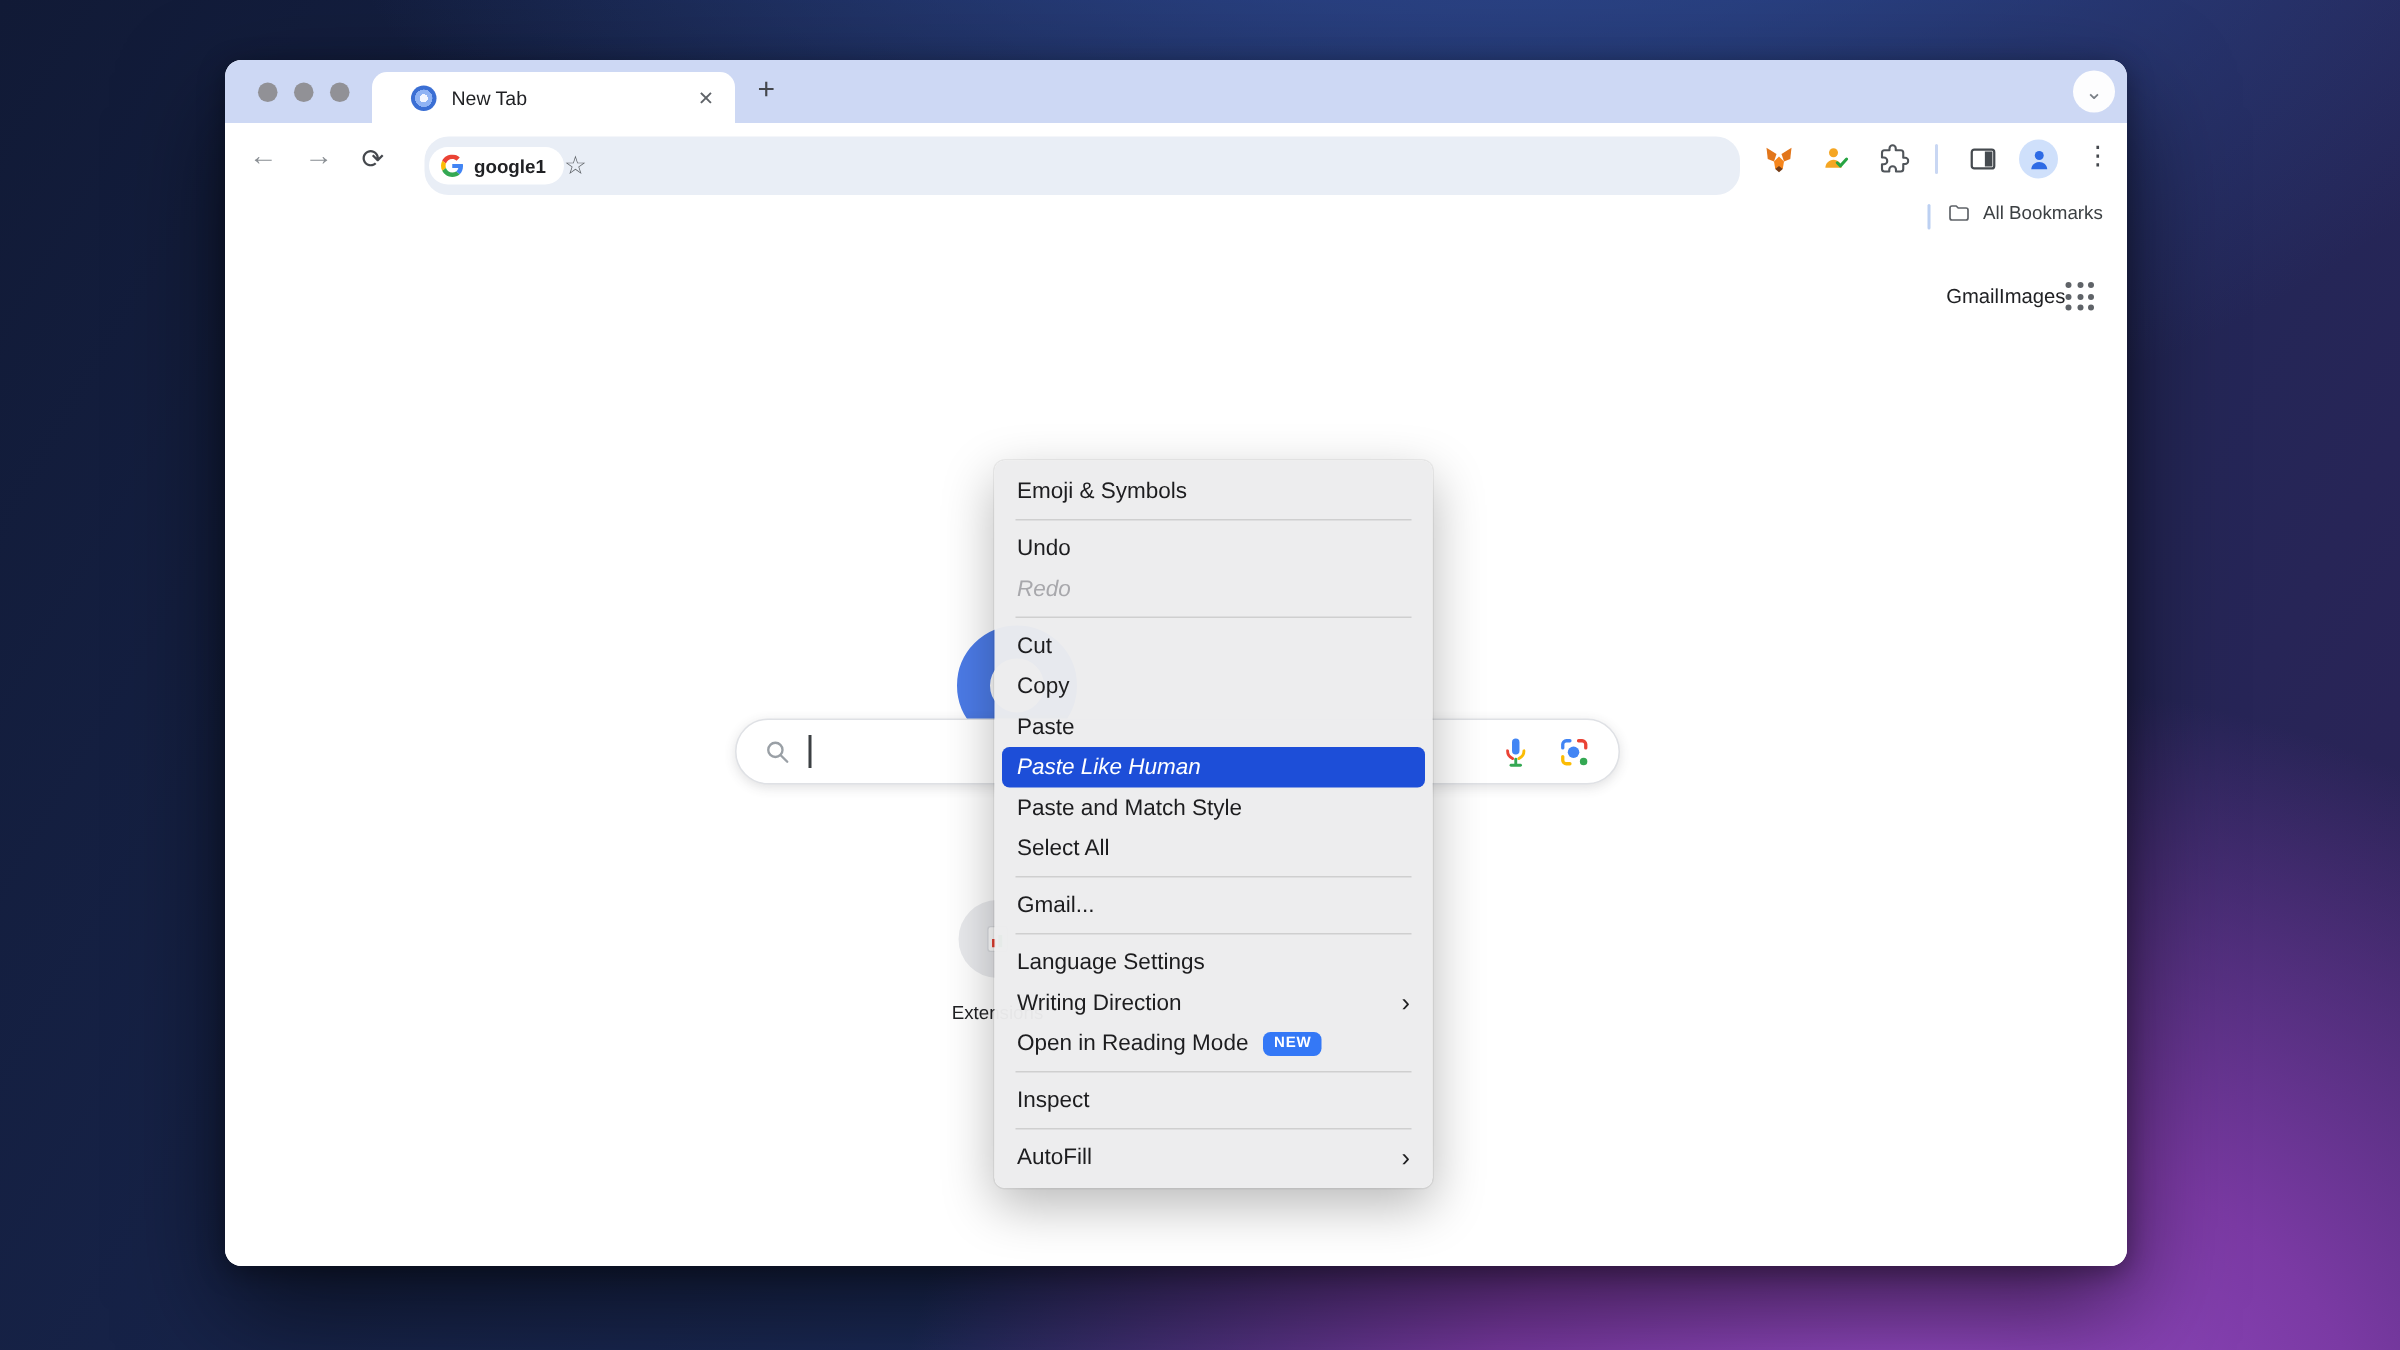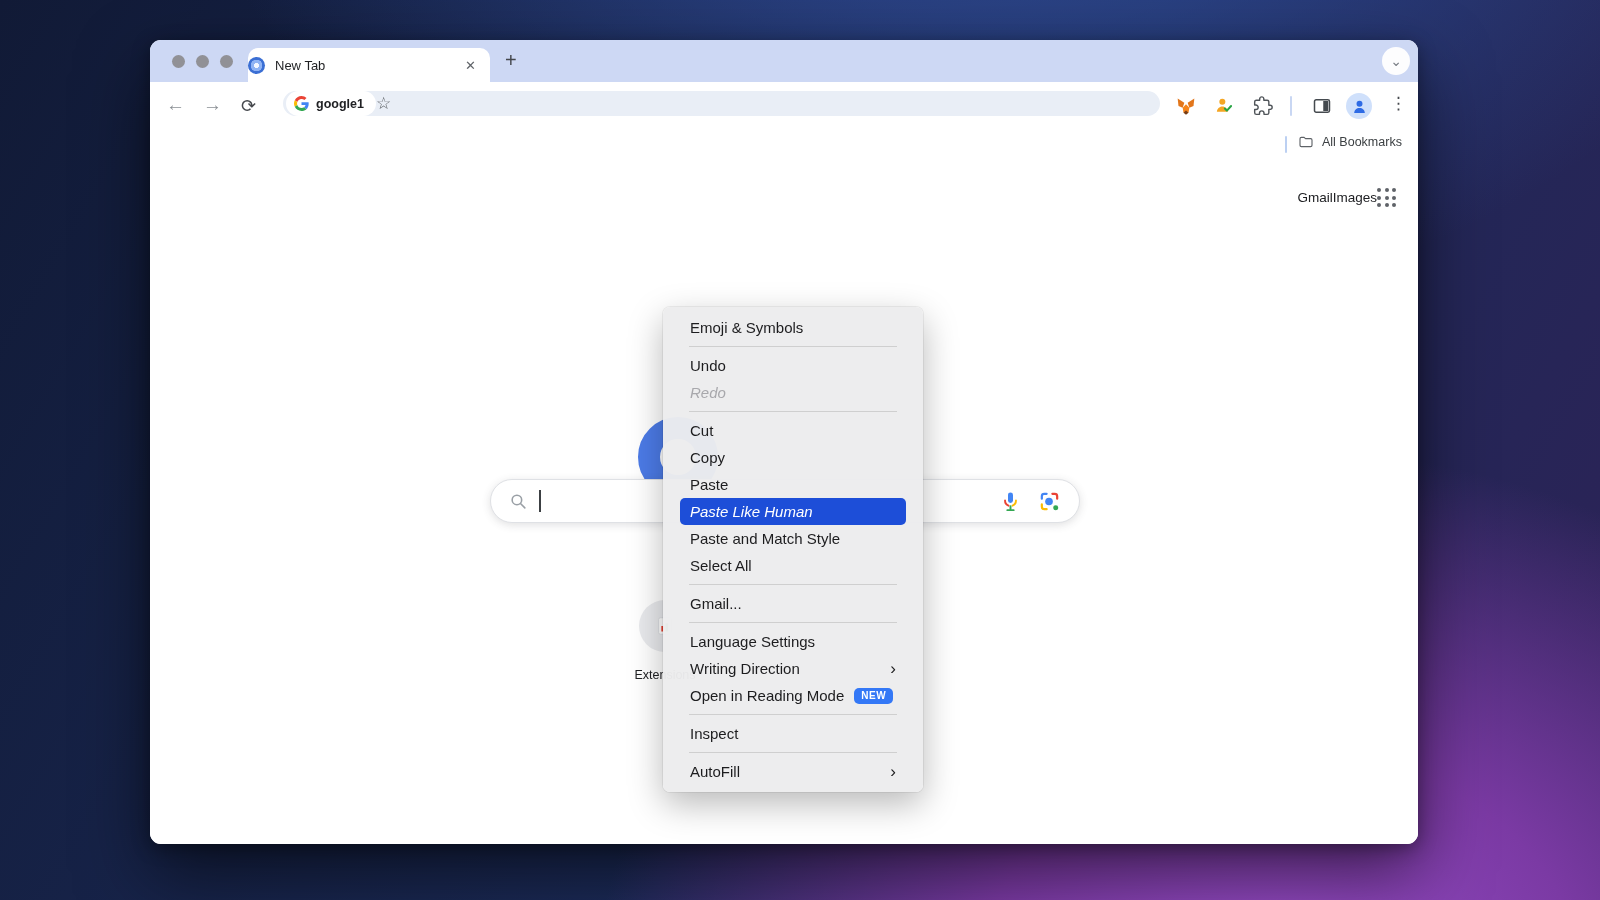--- a/index.html
+++ b/index.html
@@ -19,21 +19,21 @@
     border-radius:11px; background:#fff; overflow:hidden;
     box-shadow:0 30px 70px rgba(0,0,0,.55), 0 4px 18px rgba(0,0,0,.35);
   }
 
   
   .tabstrip { position:absolute; left:0; top:0; width:100%; height:42px; background:#cdd8f4; }
   .traffic { position:absolute; top:15px; width:13px; height:13px; border-radius:50%; background:#919196; }
   .tl1 { left:22px; } .tl2 { left:46px; } .tl3 { left:70px; }
   .tab {
     position:absolute; left:98px; top:8px; width:242px; height:34px; background:#fff;
-    border-radius:10px 10px 0 0; display:flex; align-items:center; padding:0 10px 0 0;
+    border-radius:10px 10px 0 0; display:flex; align-items:center; padding:0 10px 0 26px;
   }
   .chromium-favicon {
     width:17px; height:17px; border-radius:50%;
     background:radial-gradient(circle at 50% 50%, #f2f6ff 0 22%, #8fb3f4 23% 48%, #3b6fd4 49% 100%);
     flex:0 0 auto;
   }
   .tab-title { font-size:13px; color:#1f2023; margin-left:10px; flex:1; }
   .tab-close { font-size:13px; color:#5f6368; cursor:default; padding:2px 4px; }
   .newtab-btn { position:absolute; left:355px; top:10px; font-size:20px; color:#44474c; line-height:20px; }
   .tabsearch-btn {
@@ -41,21 +41,21 @@
     background:#fdfdfe; display:flex; align-items:center; justify-content:center;
     color:#7a7f86; font-size:14px;
   }
 
   
   .toolbar { position:absolute; left:0; top:42px; width:100%; height:48px; background:#fff; }
   .nav-ic { position:absolute; top:12px; font-size:19px; color:#8a8f94; }
   .back { left:16px; } .fwd { left:53px; }
   .reload { left:91px; color:#45484d; font-size:18px; top:13px; }
   .omnibox {
-    position:absolute; left:133px; top:9px; width:877px; height:25px; border-radius:16px;
+    position:absolute; left:133px; top:9px; width:877px; height:39px; border-radius:16px;
     background:#e9eef6; display:flex; align-items:center;
   }
   .site-chip {
     margin-left:3px; height:25px; border-radius:13px; background:#fff;
     display:flex; align-items:center; padding:0 12px 0 8px;
   }
   .site-chip svg { width:15px; height:15px; }
   .site-chip-label { font-size:12.5px; font-weight:700; color:#202124; margin-left:7px; }
   .omni-placeholder { font-size:14.5px; color:#3c4043; margin-left:12px; flex:1; }
   .star-ic { font-size:17px; color:#5f6368; margin-right:14px; }
@@ -98,22 +98,22 @@
   .mic-ic, .lens-ic { width:23px; height:23px; flex:0 0 auto; }
   .mic-ic { margin-right:16px; }
 
   .shortcut { position:absolute; left:489px; top:440px; width:52px; height:52px; border-radius:50%;
     background:#e9eaed; display:flex; align-items:center; justify-content:center; }
   .shortcut-label { position:absolute; left:479px; top:508px; width:72px; text-align:center;
     font-size:12.5px; color:#202124; white-space:nowrap; }
 
   
   .ctx-menu {
-    position:absolute; left:513px; top:267px; width:260px; border-radius:7px;
-    background:rgba(236,236,237,.97); padding:7px 12px;
+    position:absolute; left:513px; top:267px; width:292px; border-radius:7px;
+    background:rgba(236,236,237,.97); padding:7px 0;
     box-shadow:0 12px 35px rgba(0,0,0,.28), 0 0 0 1px rgba(0,0,0,.06);
     z-index:50;
   }
   .ctx-item {
     height:27px; display:flex; align-items:center; padding:0 15px;
     font-size:15px; color:#1d1d1f;
   }
   .ctx-item .lbl { flex:1; }
   .ctx-item.disabled { color:#a8a8ac;font-style:italic; }
   .ctx-item.highlighted {

